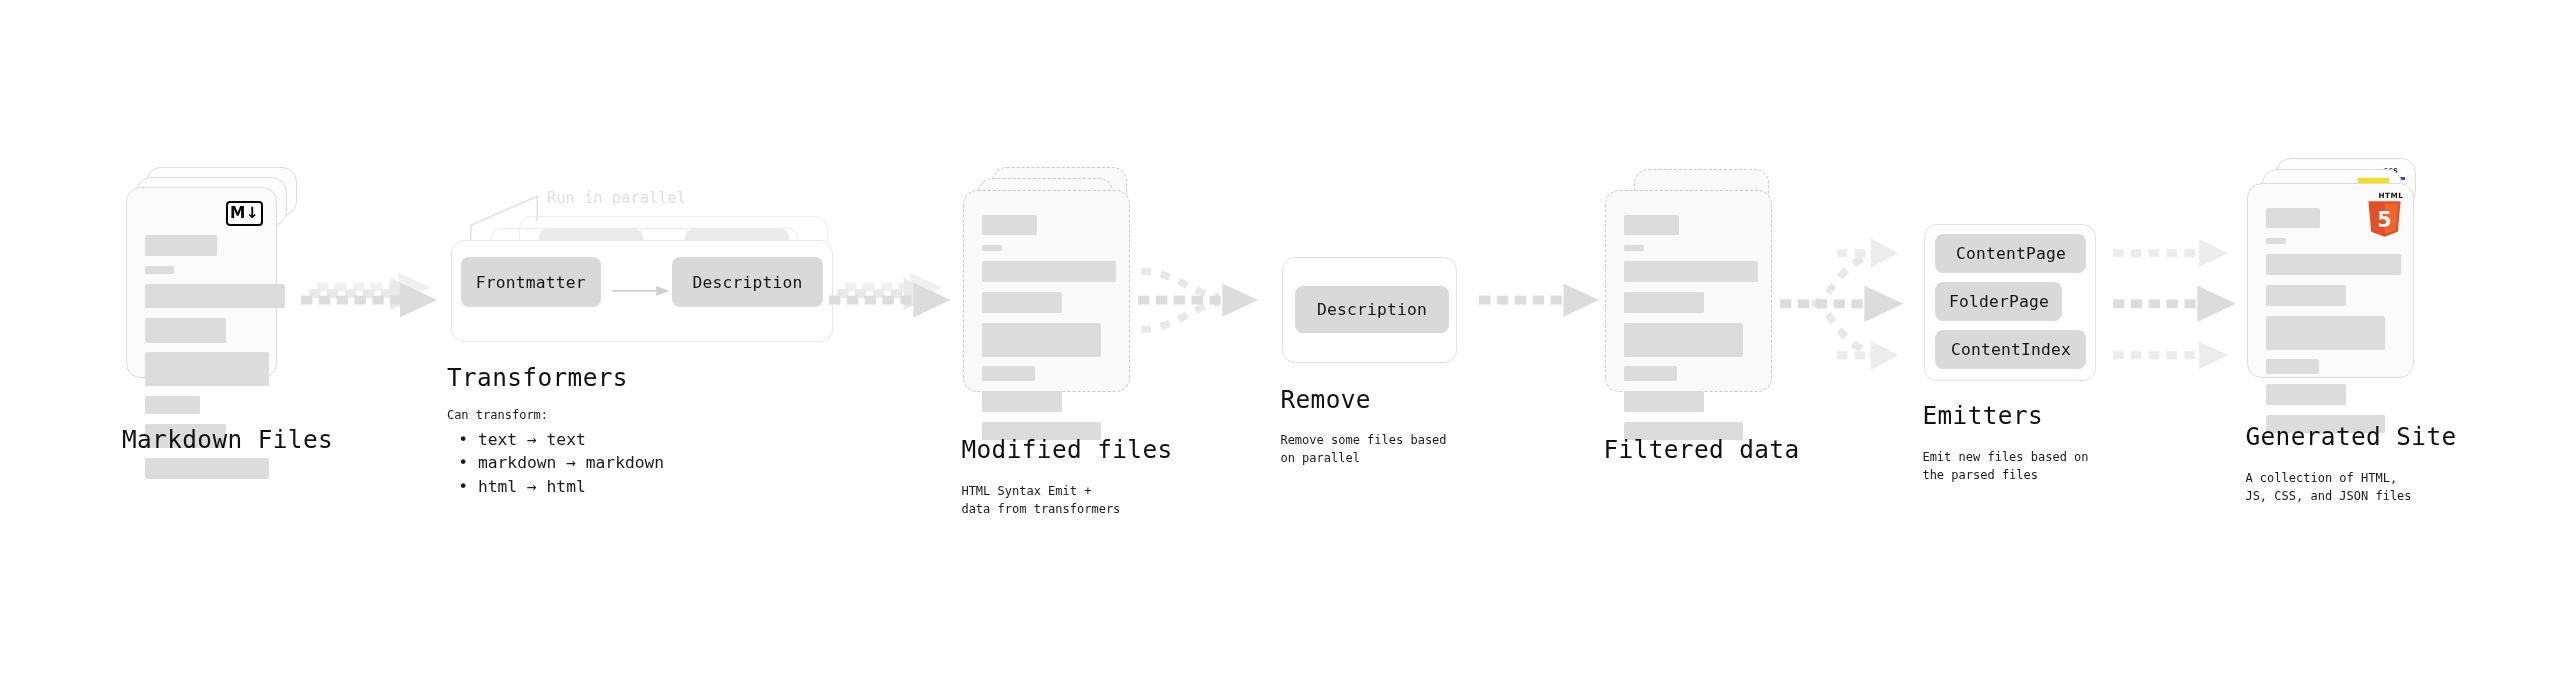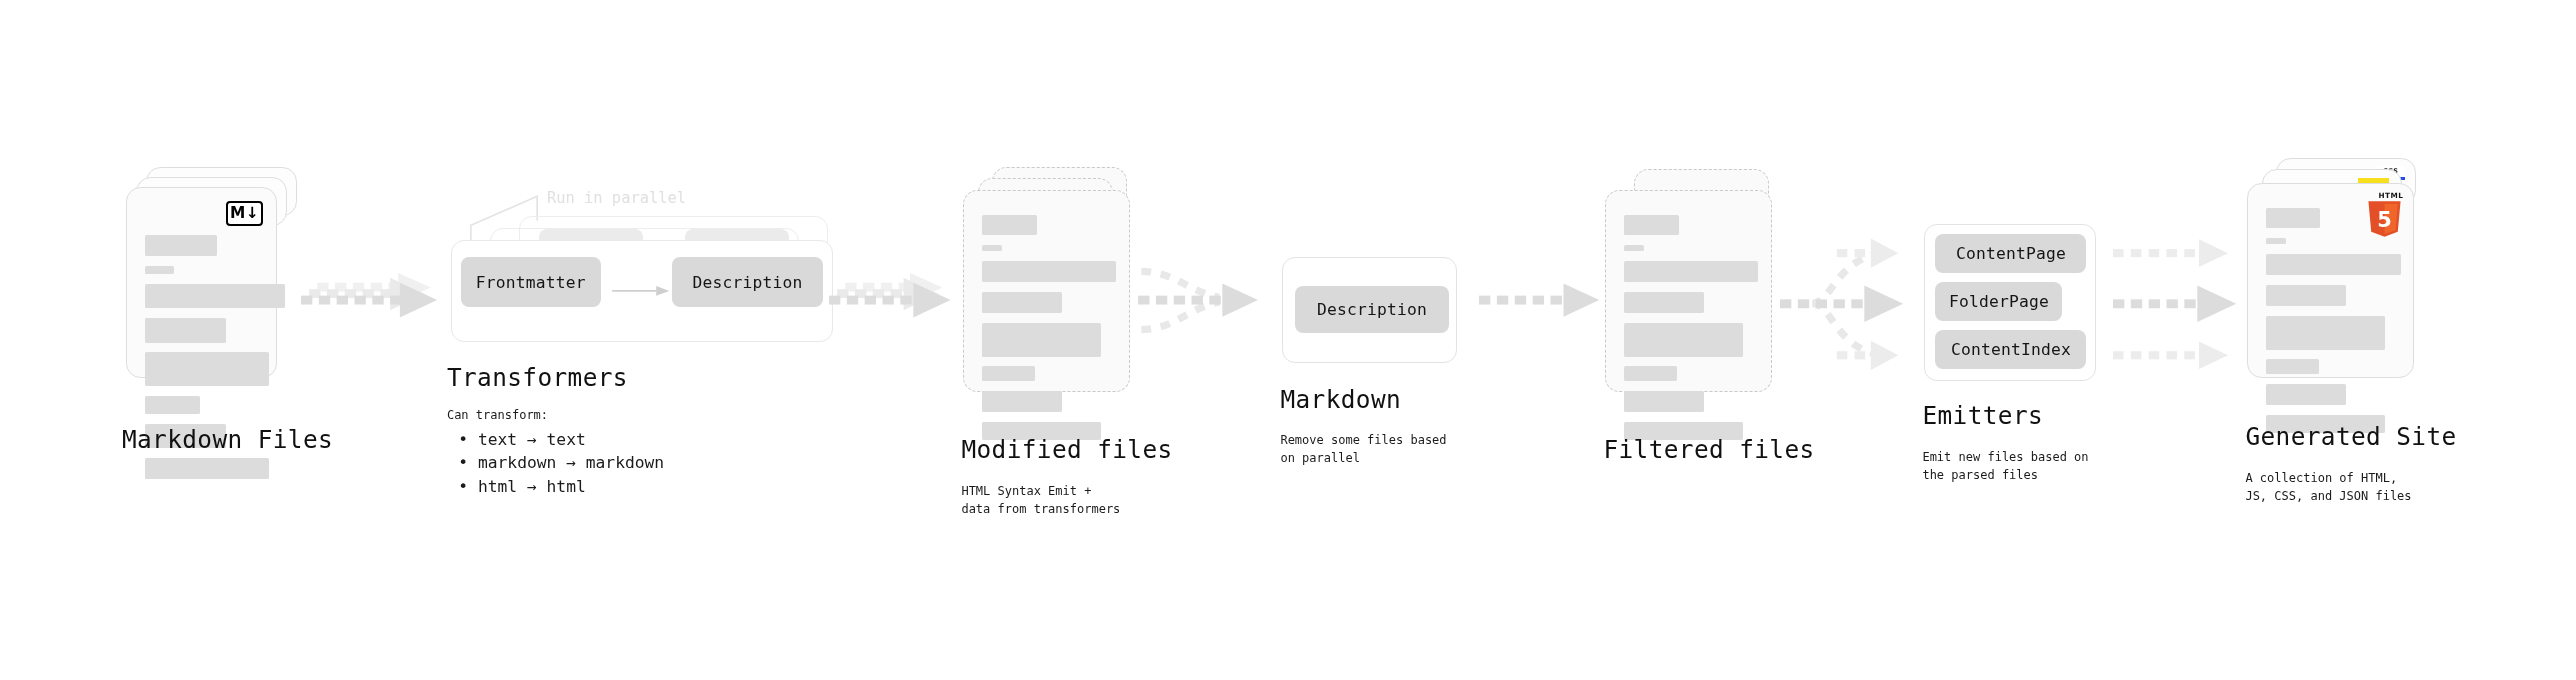--- a/index.html
+++ b/index.html
@@ -378,21 +378,21 @@
         <rect x="88" y="44" width="14" height="11"></rect>
         <polygon points="104,29 148,49.5 104,70"></polygon>
       </g>
     </svg>
   </div>
 
   <div class="stage" style="left:1282px; top:257px; width:179px;">
     <div class="proc-box" style="left:0px; top:0px; width:175px; height:106px;"></div>
     <div class="chip" style="position:absolute; left:13px; top:29px; width:154px; height:47px;">Description</div>
 
-    <div class="stage-title" style="position:absolute; left:-1.6px; top:128px;">Markdown</div>
+    <div class="stage-title" style="position:absolute; left:-1.6px; top:128px;">Remove</div>
     <div class="stage-desc" style="position:absolute; left:-1.6px; top:164px; width:244px;">Remove some files based
 on parallel</div>
   </div>
 
   <div style="position:absolute; left:1479px; top:276px;">
     <svg width="130" height="49" viewBox="0 0 160 60">
       <g fill="#dcdcdc">
         <rect x="0" y="24" width="14" height="11"></rect>
           <rect x="22" y="24" width="14" height="11"></rect>
         <rect x="44" y="24" width="14" height="11"></rect>
@@ -413,21 +413,21 @@
           <div class="bar" style="width:134px;height:21px;"></div>
           <div class="bar" style="width:80px;height:21px;"></div>
           <div class="bar" style="width:119px;height:34px;"></div>
           <div class="bar" style="width:53px;height:14.6px;"></div>
           <div class="bar" style="width:80px;height:21px;"></div>
           <div class="bar" style="width:119px;height:18px;"></div>
         </div>
       </div>
     </div>
 
-    <div class="stage-title" style="position:absolute; left:-1.6px; top:268px;">Filtered files</div>
+    <div class="stage-title" style="position:absolute; left:-1.6px; top:268px;">Filtered data</div>
   </div>
 
   <div style="position:absolute; left:1780px; top:232px;">
     <svg width="150" height="142" viewBox="0 0 185 175">
       <g stroke="#e8e8e8" stroke-width="9" fill="none" stroke-dasharray="12 12" stroke-linecap="butt">
         <path d="M40 88 C 64 88, 70 30, 130 26"></path>
         <path d="M40 88 C 64 88, 70 148, 130 152"></path>
       </g>
       <g fill="#ececec">
         <rect x="70" y="21" width="13" height="10"></rect>

